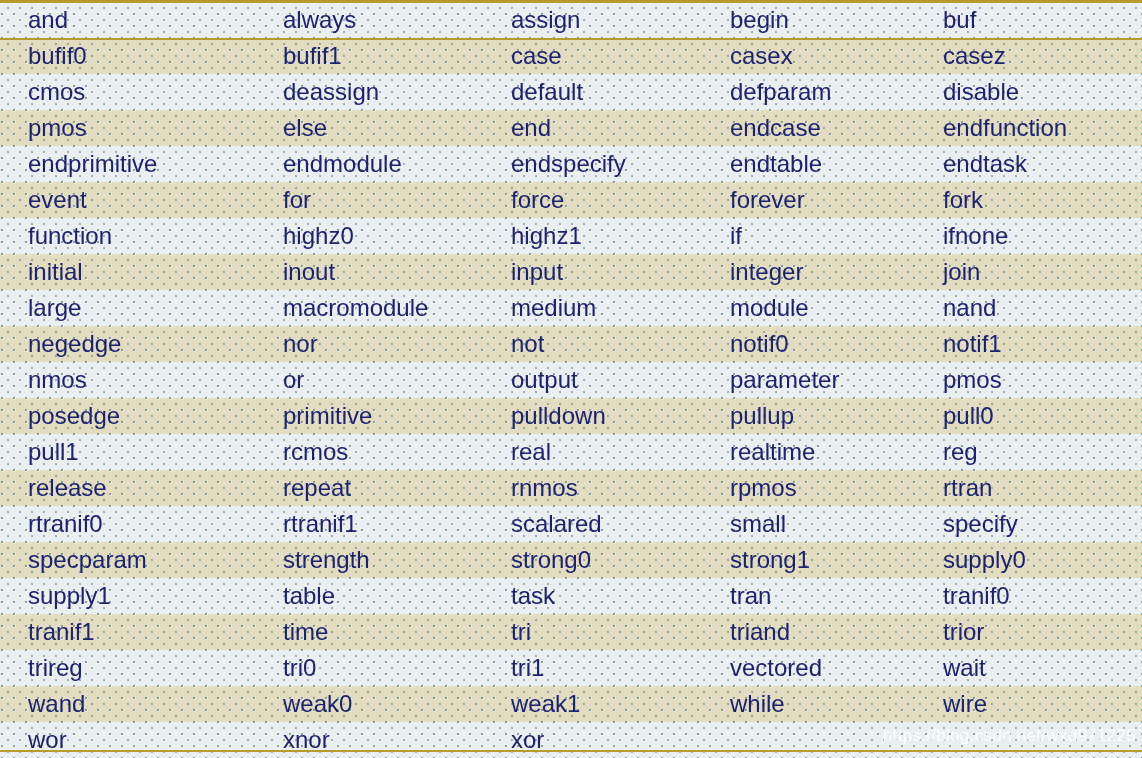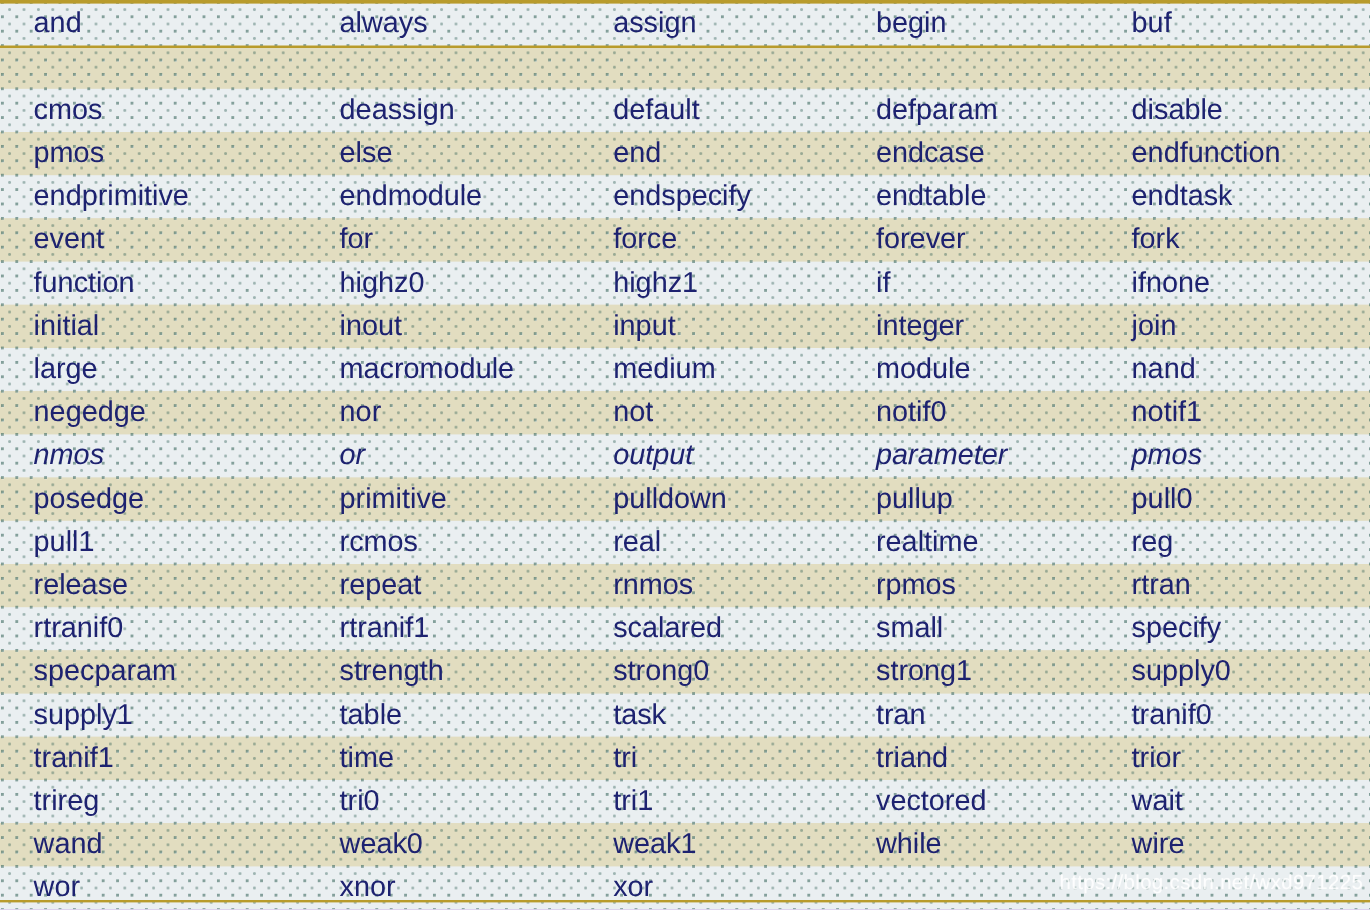--- a/index.html
+++ b/index.html
@@ -135,20 +135,27 @@
   <div class="rule thin" style="top:750px;"></div>
 
   <div class="grid">
       <div class="kw-row" style="top: 2px;">
         <span class="kw c0">and</span>
         <span class="kw c1">always</span>
         <span class="kw c2">assign</span>
         <span class="kw c3">begin</span>
         <span class="kw c4">buf</span>
       </div>
+      <div class="kw-row" style="top: 38px;">
+        <span class="kw c0">bufif0</span>
+        <span class="kw c1">bufif1</span>
+        <span class="kw c2">case</span>
+        <span class="kw c3">casex</span>
+        <span class="kw c4">casez</span>
+      </div>
       <div class="kw-row" style="top: 74px;">
         <span class="kw c0">cmos</span>
         <span class="kw c1">deassign</span>
         <span class="kw c2">default</span>
         <span class="kw c3">defparam</span>
         <span class="kw c4">disable</span>
       </div>
       <div class="kw-row" style="top: 110px;">
         <span class="kw c0">pmos</span>
         <span class="kw c1">else</span>
@@ -191,21 +198,21 @@
         <span class="kw c3">module</span>
         <span class="kw c4">nand</span>
       </div>
       <div class="kw-row" style="top: 326px;">
         <span class="kw c0">negedge</span>
         <span class="kw c1">nor</span>
         <span class="kw c2">not</span>
         <span class="kw c3">notif0</span>
         <span class="kw c4">notif1</span>
       </div>
-      <div class="kw-row" style="top: 362px; font-style: italic;">
+      <div class="kw-row" style="top: 362px;">
         <span class="kw c0">nmos</span>
         <span class="kw c1">or</span>
         <span class="kw c2">output</span>
         <span class="kw c3">parameter</span>
         <span class="kw c4">pmos</span>
       </div>
       <div class="kw-row" style="top: 398px; text-align: right;">
         <span class="kw c0">posedge</span>
         <span class="kw c1">primitive</span>
         <span class="kw c2">pulldown</span>

